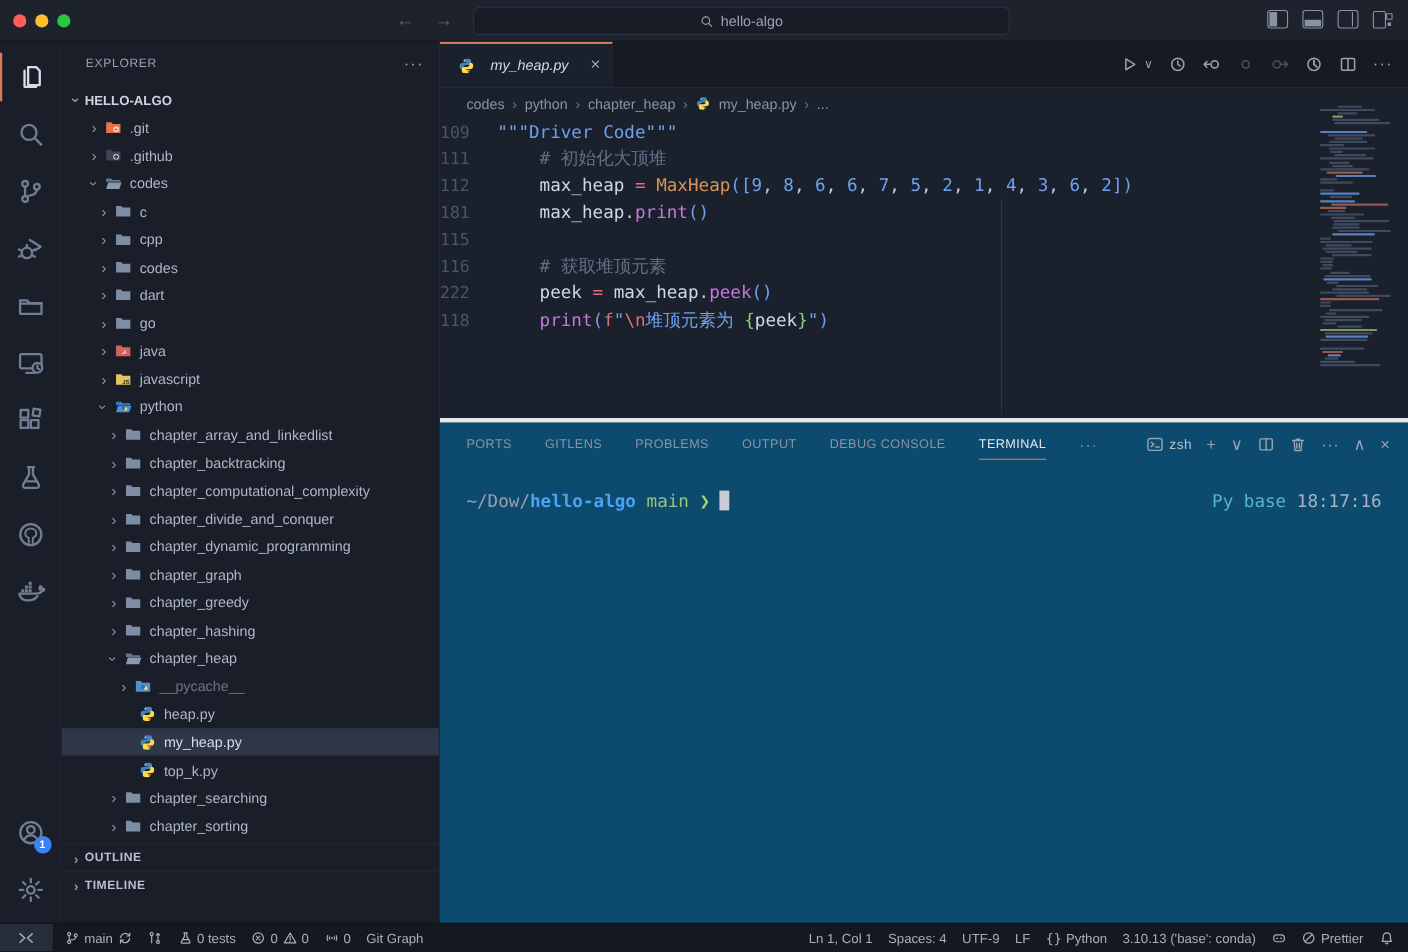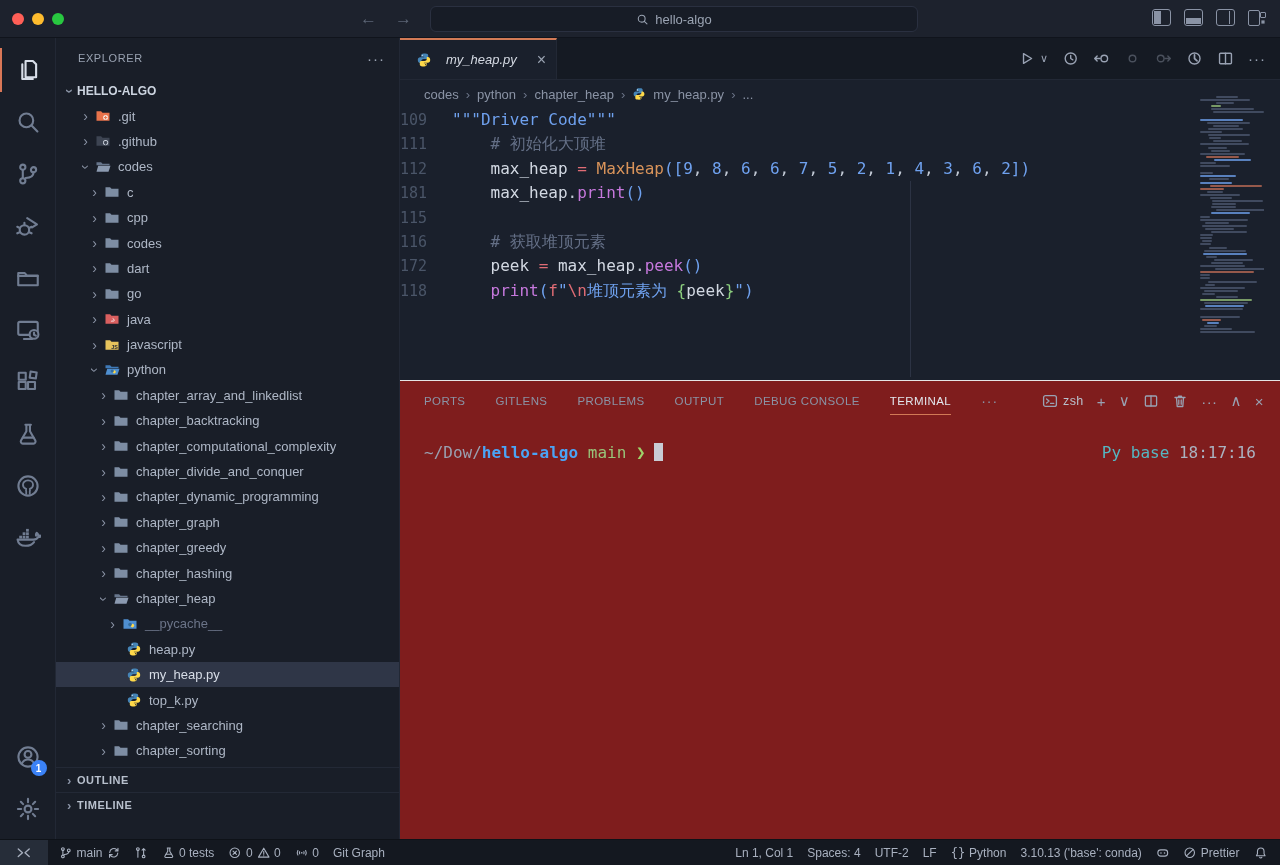--- a/index.html
+++ b/index.html
@@ -78,21 +78,21 @@
   .lnum{width:52px;flex:none;text-align:right;color:#4a5568;padding-right:26px;font-size:15px;}
   .ctext{flex:1;}
   .tk-p{color:#c3cad6;} .tk-v{color:#d2d8e2;} .tk-k{color:#e06c75;} .tk-o{color:#e06c75;}
   .tk-s{color:#6fa1ef;} .tk-d{color:#6fa1ef;} .tk-b{color:#6fa1ef;} .tk-c{color:#d8935a;}
   .tk-f{color:#c678dd;} .tk-m{color:#646f86;} .tk-e{color:#e06c75;} .tk-g{color:#8ccf7e;}
   .indentguide{position:absolute;left:510px;top:143px;width:1px;height:196px;background:#2c3344;}
   
   .minimap{position:absolute;top:58px;right:16px;width:66px;height:238px;overflow:hidden;}
   .mm-line{height:2px;margin-bottom:1.1px;border-radius:1px;}
   
-  .panel{position:absolute;top:342px;left:0;right:0;bottom:0;background:#7f1d1d;border-top:1px solid #e5e5e5;}
+  .panel{position:absolute;top:342px;left:0;right:0;bottom:0;background:#0c4a6e;border-top:4px solid #e5e5e5;}
   .panel-tabs{height:40px;display:flex;align-items:center;padding-left:24px;gap:30px;font-size:11.5px;
     letter-spacing:.4px;color:#8a93a5;}
   .ptab{cursor:pointer;position:relative;height:40px;display:flex;align-items:center;}
   .ptab.active{color:#e2e6ed;}
   .ptab.active::after{content:"";position:absolute;left:0;right:0;bottom:6px;height:1.5px;background:#d27a56;}
   .ptab-dots{font-size:14px;letter-spacing:1px;cursor:pointer;}
   .panel-actions{margin-left:auto;display:flex;align-items:center;gap:13px;padding-right:16px;color:#99a2b3;}
   .panel-actions svg{width:16px;height:16px;}
   .pa{cursor:pointer;display:flex;align-items:center;gap:5px;}
   .pa .glyph{font-size:15px;}
@@ -618,21 +618,21 @@
           <span class="sep">›</span>
           <span class="bc-item">...</span>
         </div>
       <div class="code" id="code">
           <div class="cline"><span class="lnum">109</span><span class="ctext"><span class="tk-s">"""Driver Code"""</span></span></div>
           <div class="cline"><span class="lnum">111</span><span class="ctext"><span class="tk-p">    </span><span class="tk-m"># 初始化大顶堆</span></span></div>
           <div class="cline"><span class="lnum">112</span><span class="ctext"><span class="tk-p">    </span><span class="tk-v">max_heap </span><span class="tk-o">= </span><span class="tk-c">MaxHeap</span><span class="tk-b">([</span><span class="tk-d">9</span><span class="tk-p">, </span><span class="tk-d">8</span><span class="tk-p">, </span><span class="tk-d">6</span><span class="tk-p">, </span><span class="tk-d">6</span><span class="tk-p">, </span><span class="tk-d">7</span><span class="tk-p">, </span><span class="tk-d">5</span><span class="tk-p">, </span><span class="tk-d">2</span><span class="tk-p">, </span><span class="tk-d">1</span><span class="tk-p">, </span><span class="tk-d">4</span><span class="tk-p">, </span><span class="tk-d">3</span><span class="tk-p">, </span><span class="tk-d">6</span><span class="tk-p">, </span><span class="tk-d">2</span><span class="tk-b">])</span></span></div>
           <div class="cline"><span class="lnum">181</span><span class="ctext"><span class="tk-p">    </span><span class="tk-v">max_heap</span><span class="tk-p">.</span><span class="tk-f">print</span><span class="tk-b">()</span></span></div>
           <div class="cline"><span class="lnum">115</span><span class="ctext"></span></div>
           <div class="cline"><span class="lnum">116</span><span class="ctext"><span class="tk-p">    </span><span class="tk-m"># 获取堆顶元素</span></span></div>
-          <div class="cline"><span class="lnum">172</span><span class="ctext"><span class="tk-p">    </span><span class="tk-v">peek </span><span class="tk-o">= </span><span class="tk-v">max_heap</span><span class="tk-p">.</span><span class="tk-f">peek</span><span class="tk-b">()</span></span></div>
+          <div class="cline"><span class="lnum">222</span><span class="ctext"><span class="tk-p">    </span><span class="tk-v">peek </span><span class="tk-o">= </span><span class="tk-v">max_heap</span><span class="tk-p">.</span><span class="tk-f">peek</span><span class="tk-b">()</span></span></div>
           <div class="cline"><span class="lnum">118</span><span class="ctext"><span class="tk-p">    </span><span class="tk-f">print</span><span class="tk-b">(</span><span class="tk-e">f</span><span class="tk-s">"</span><span class="tk-e">\n</span><span class="tk-s">堆顶元素为 </span><span class="tk-g">{</span><span class="tk-v">peek</span><span class="tk-g">}</span><span class="tk-s">"</span><span class="tk-b">)</span></span></div>
         </div>
       <div class="indentguide"></div>
       <div class="minimap" id="minimap">
           <div class="mm-line" style="width: 22.3647px; margin-left: 17.8193px; background: rgb(77, 88, 112); opacity: 0.75;"></div>
           <div class="mm-line" style="width: 49.7549px; margin-left: 2px; background: rgb(77, 88, 112); opacity: 0.75;"></div>
           <div class="mm-line" style="width: 18.0624px; margin-left: 17.8986px; background: rgb(77, 88, 112); opacity: 0.75;"></div>
           <div class="mm-line" style="width: 9.45217px; margin-left: 13.4316px; background: rgb(152, 195, 121); opacity: 0.75;"></div>
           <div class="mm-line" style="width: 43.5787px; margin-left: 12.6537px; background: rgb(77, 88, 112); opacity: 0.75;"></div>
           <div class="mm-line" style="width: 50.8313px; margin-left: 15.2383px; background: rgb(77, 88, 112); opacity: 0.75;"></div>
@@ -836,21 +836,21 @@
         </div>
       </div>
     <div class="st-right" id="st-right">
         <div class="st-item">
           <span>Ln 1, Col 1</span>
         </div>
         <div class="st-item">
           <span>Spaces: 4</span>
         </div>
         <div class="st-item">
-          <span>UTF-2</span>
+          <span>UTF-9</span>
         </div>
         <div class="st-item">
           <span>LF</span>
         </div>
         <div class="st-item">
           <span class="braces-glyph">{}</span>
           <span>Python</span>
         </div>
         <div class="st-item">
           <span>3.10.13 ('base': conda)</span>

